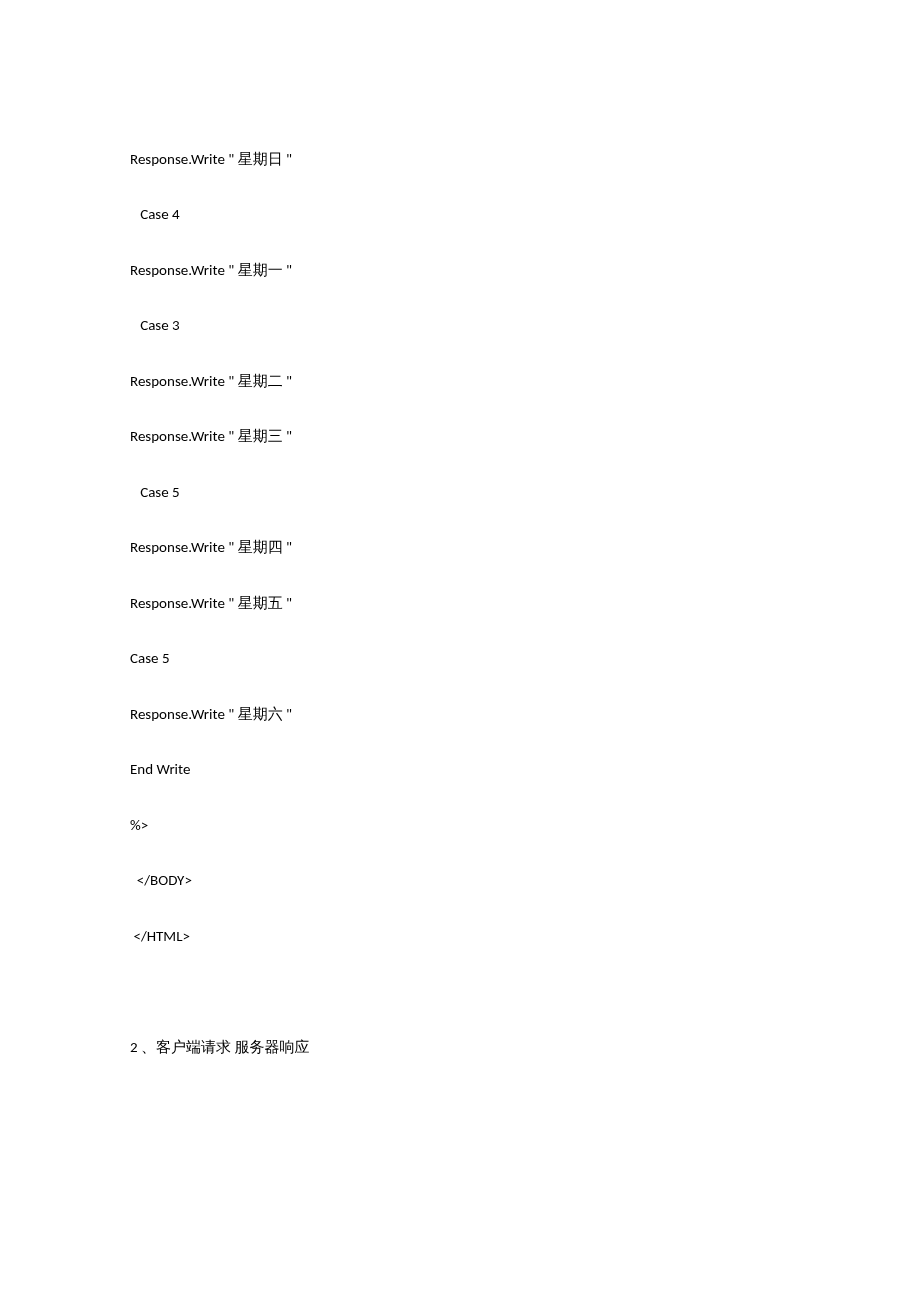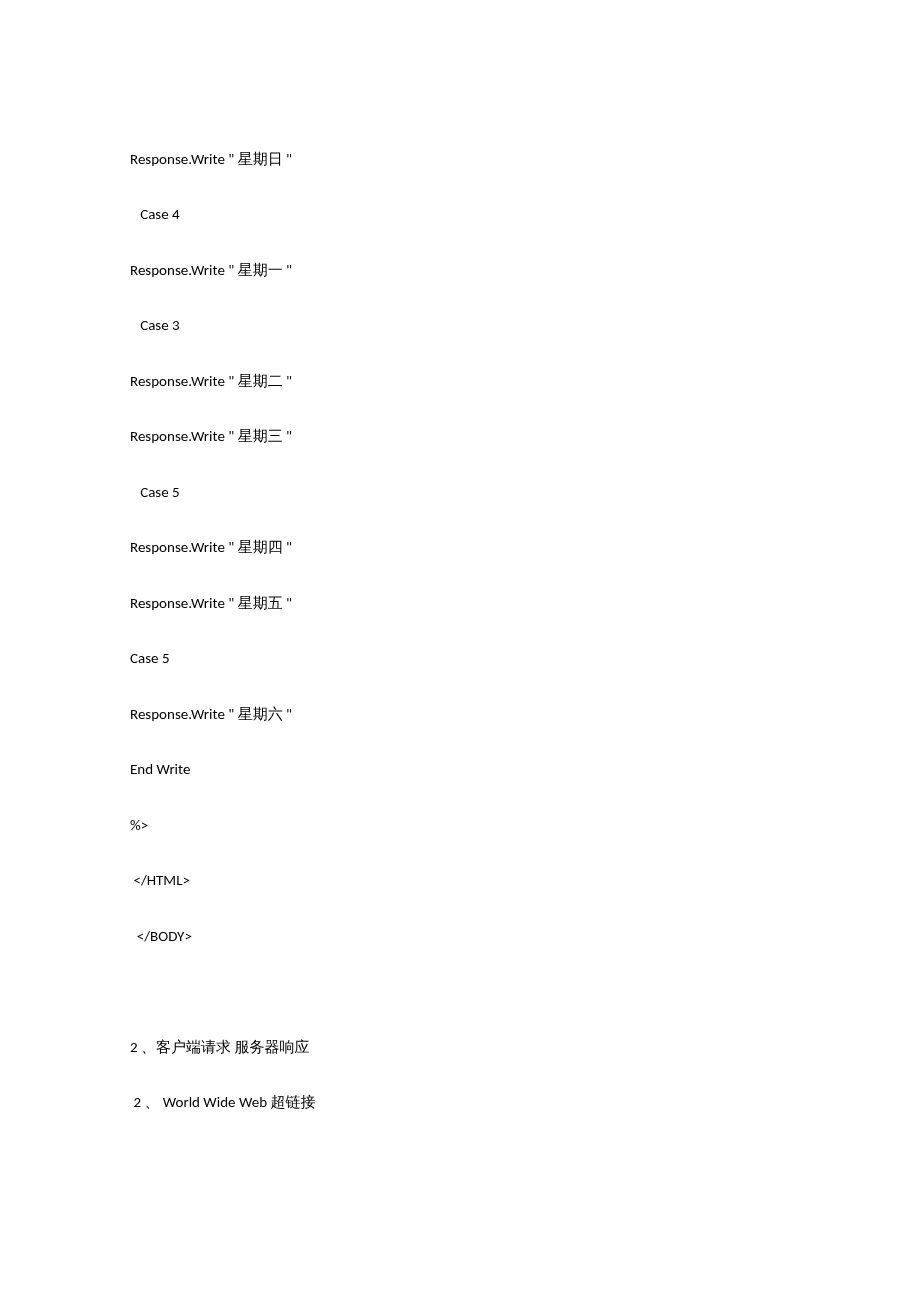--- a/index.html
+++ b/index.html
@@ -34,25 +34,24 @@
 <span class="line">   Case 3</span>
 <span class="line">Response.Write " 星期二 "</span>
 <span class="line">Response.Write " 星期三 "</span>
 <span class="line">   Case 5</span>
 <span class="line">Response.Write " 星期四 "</span>
 <span class="line">Response.Write " 星期五 "</span>
 <span class="line">Case 5</span>
 <span class="line">Response.Write " 星期六 "</span>
 <span class="line">End Write</span>
 <span class="line">%&gt;</span>
+<span class="line">  &lt;/BODY&gt;</span>
 <span class="line"> &lt;/HTML&gt;</span>
-<span class="line">  &lt;/BODY&gt;</span>
 <span class="line"> </span>
 <span class="line">2 、客户端请求 服务器响应</span>
-<span class="line"> 2 、 World Wide Web 超链接</span>
 
 
 
 
 
 
 
 
 
 </div>

